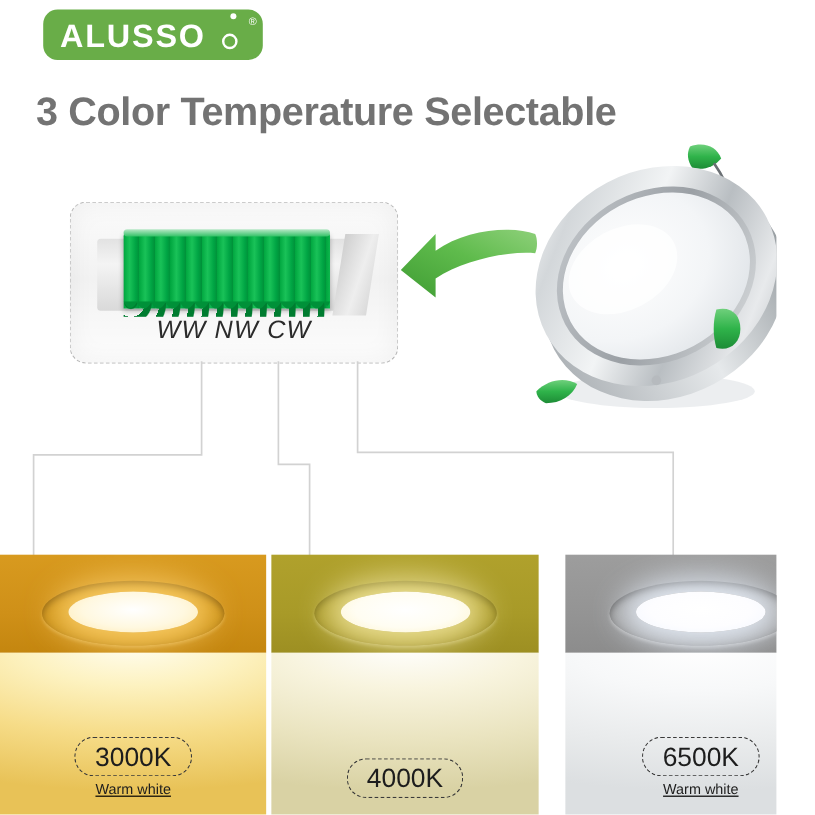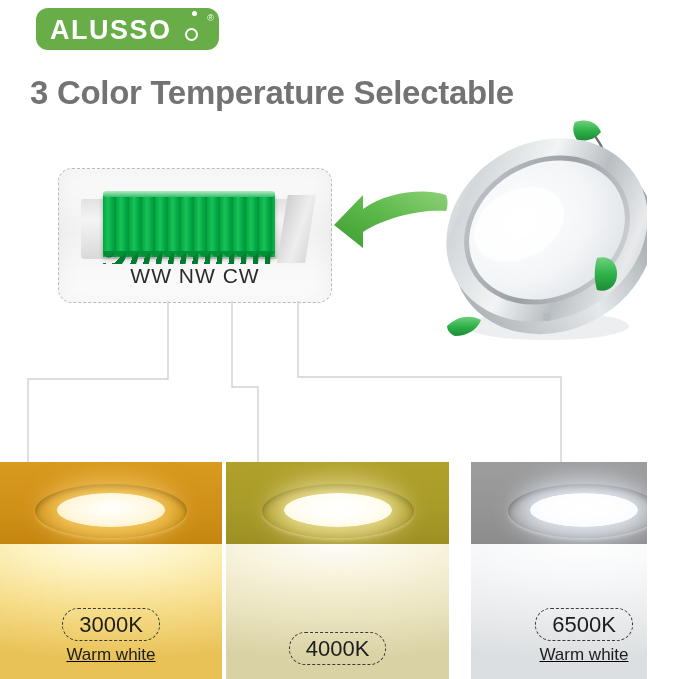--- a/index.html
+++ b/index.html
@@ -40,20 +40,21 @@
     font-size:33px;font-weight:bold;color:#737373;
     letter-spacing:-0.3px;white-space:nowrap;
   }
 
   
   .switch-box{
     position:absolute;left:58px;top:168px;width:272px;height:133px;
     border:1px dashed #bbbbbb;border-radius:14px;
     background:linear-gradient(180deg,#fbfbfb 0%,#f2f2f2 48%,#fdfdfd 100%);
     box-shadow:inset 0 0 22px rgba(0,0,0,0.05);
+    font-style:italic;
   }
   .switch-slot{
     position:absolute;left:22px;top:30px;width:224px;height:60px;
     background:linear-gradient(180deg,#e2e2e2 0%,#f4f4f4 35%,#d9d9d9 100%);
     border-radius:3px;
   }
   .switch-slot:after{
     content:"";position:absolute;right:0;top:-4px;width:28px;height:68px;
     background:linear-gradient(100deg,#cfcfcf 0%,#eeeeee 60%,#dadada 100%);
     transform:skewX(-9deg);transform-origin:bottom right;
@@ -136,21 +137,21 @@
             box-shadow:0 0 26px 12px rgba(255,245,190,.7);}
   .p3 .lens{background:radial-gradient(ellipse at 50% 45%,#ffffff 0%,#fdfdff 55%,#f2f6ff 100%);
             box-shadow:0 0 26px 12px rgba(235,243,255,.85);}
 
   .badge-wrap{position:absolute;left:0;right:0;bottom:14px;text-align:center;text-decoration:underline;}
   .kbadge{
     display:inline-block;padding:2px 16px;
     border:1px dashed #3a3a3a;border-radius:16px;
     font-size:22px;color:#1d1d1d;line-height:1.25;
   }
-  .kname{margin-top:4px;font-size:17px;color:#1d1d1d;}
+  .kname{margin-top:4px;font-size:12px;color:#1d1d1d;}
 </style>
 </head>
 <body>
 
 <div class="stage">
 
   <div class="logo-badge">
     <div class="logo-word">ALUSSO</div>
     <div class="logo-o-dot"></div>
     <div class="logo-spark"></div>

